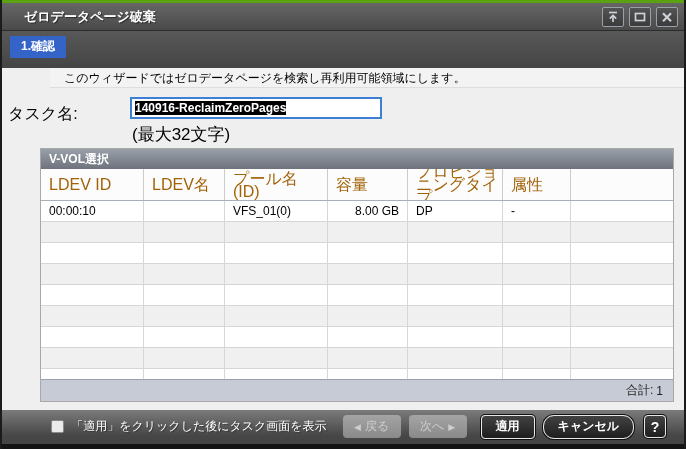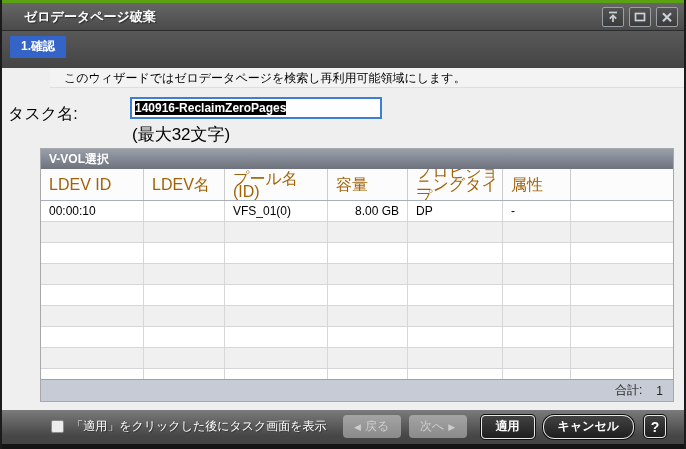--- a/index.html
+++ b/index.html
@@ -41,21 +41,21 @@
   .tbl-body { height:178px; overflow:hidden; background:#fff; }
   .trow { display:flex; height:21px; border-bottom:1px solid #d6d6d6; }
   .trow.gray { background:#f0f0f0; }
   .tcell { font-size:12px; color:#000; padding:0 8px; line-height:20px;
            border-right:1px solid #d6d6d6; overflow:hidden; white-space:nowrap; }
   .tcell.num { text-align:right; }
   .c0 { width:103px; } .c1 { width:81px; } .c2 { width:103px; } .c3 { width:80px; }
   .c4 { width:95px; } .c5 { width:68px; } .c6 { flex:1; border-right:none !important; }
   .tbl-footer { height:22px; background:#c6cbd5; border-top:1px solid #9ba1ad; display:flex;
                 justify-content:flex-end; align-items:center; padding-right:10px; font-size:12px;
-                color:#222; gap:14px; }
+                color:#222; gap:3px; }
 
   .bottombar { height:39px; background:linear-gradient(#7b7b7b,#474747 65%,#424242);
                display:flex; align-items:center; justify-content:flex-end; padding:0 18px 6px 0;
                position:relative; }
   .bottombar::after { content:""; position:absolute; left:-2px; right:-2px; bottom:0; height:5px;
                       background:#141414; }
   .checkbox { width:13px; height:13px; background:#ececec; border:1px solid #8a8a8a;
               border-radius:2px; cursor:pointer; }
   .cb-label { color:#fff; font-size:12px; margin:0 16px 0 7px;
               text-shadow:1px 1px 1px rgba(0,0,0,.4); }

